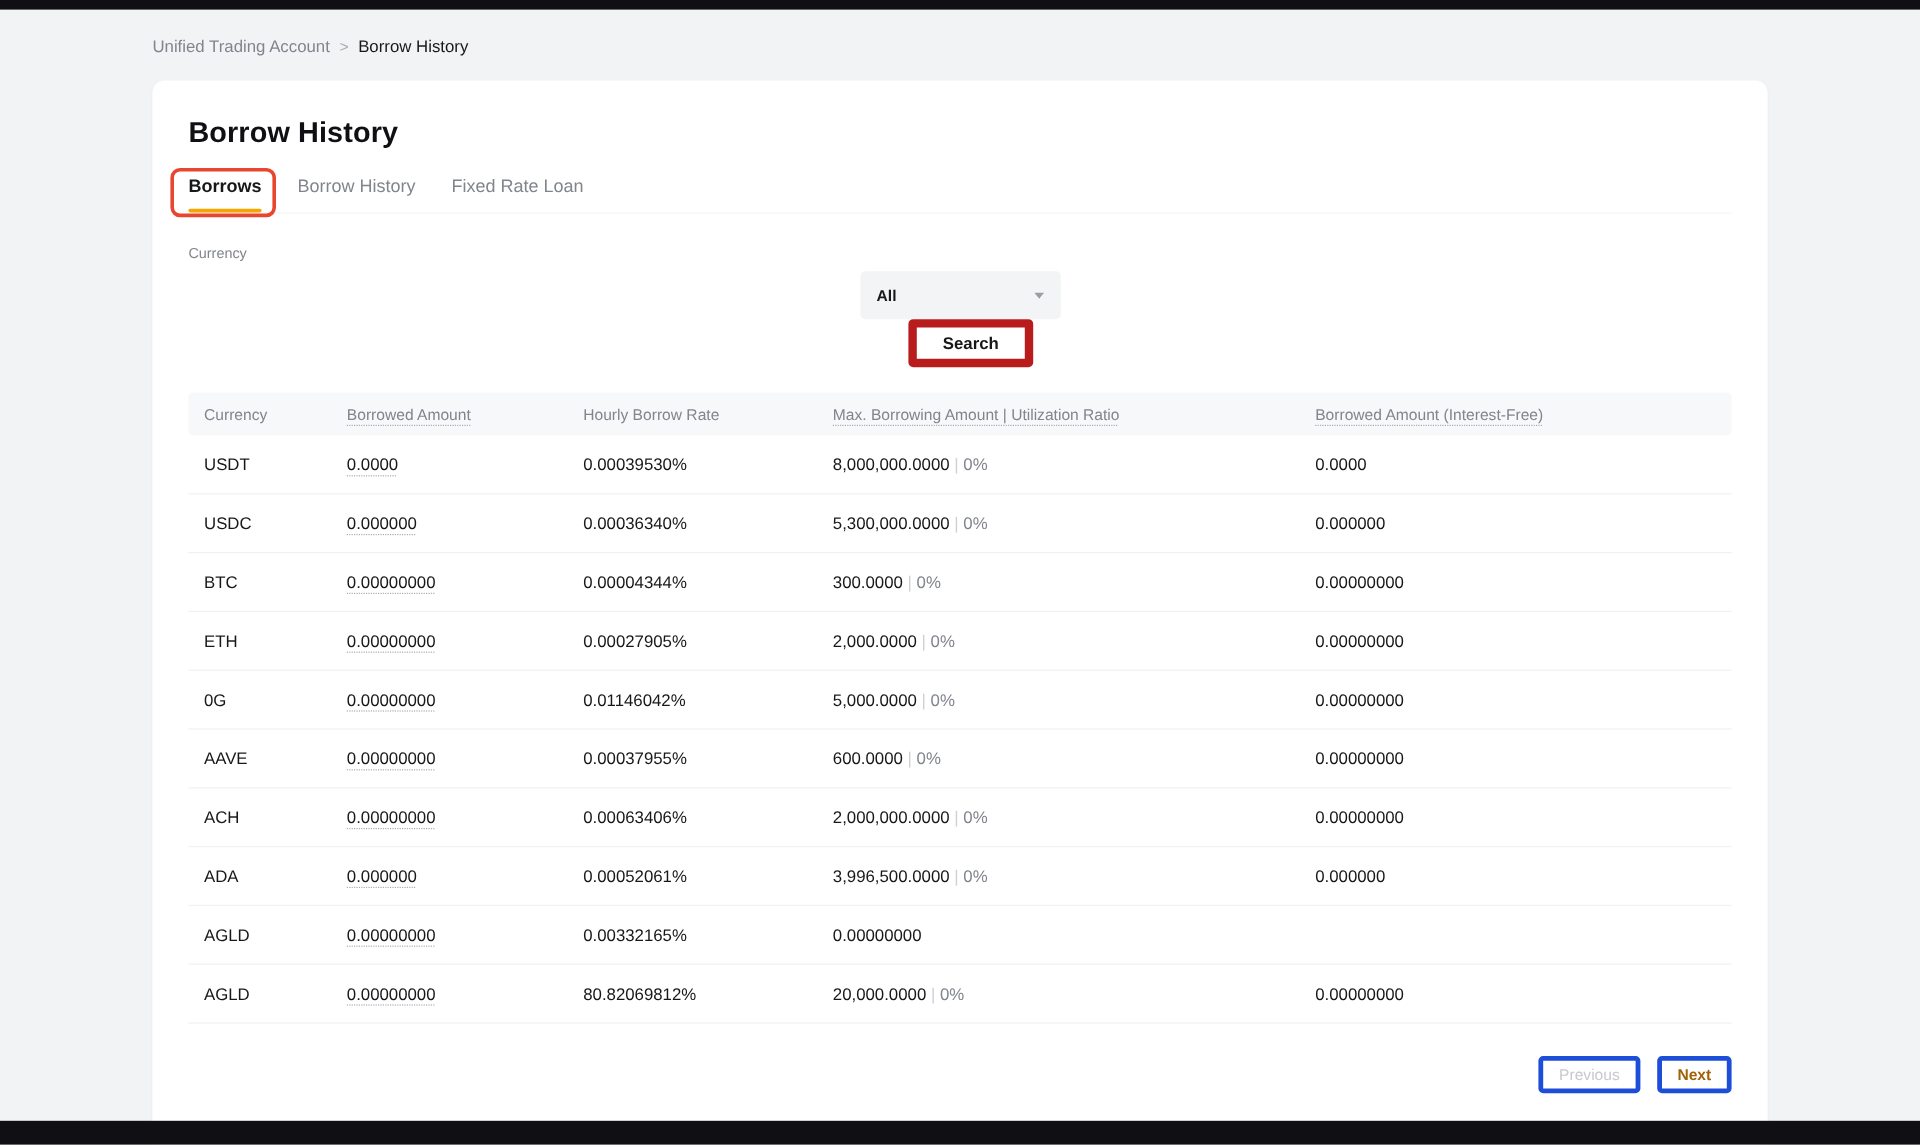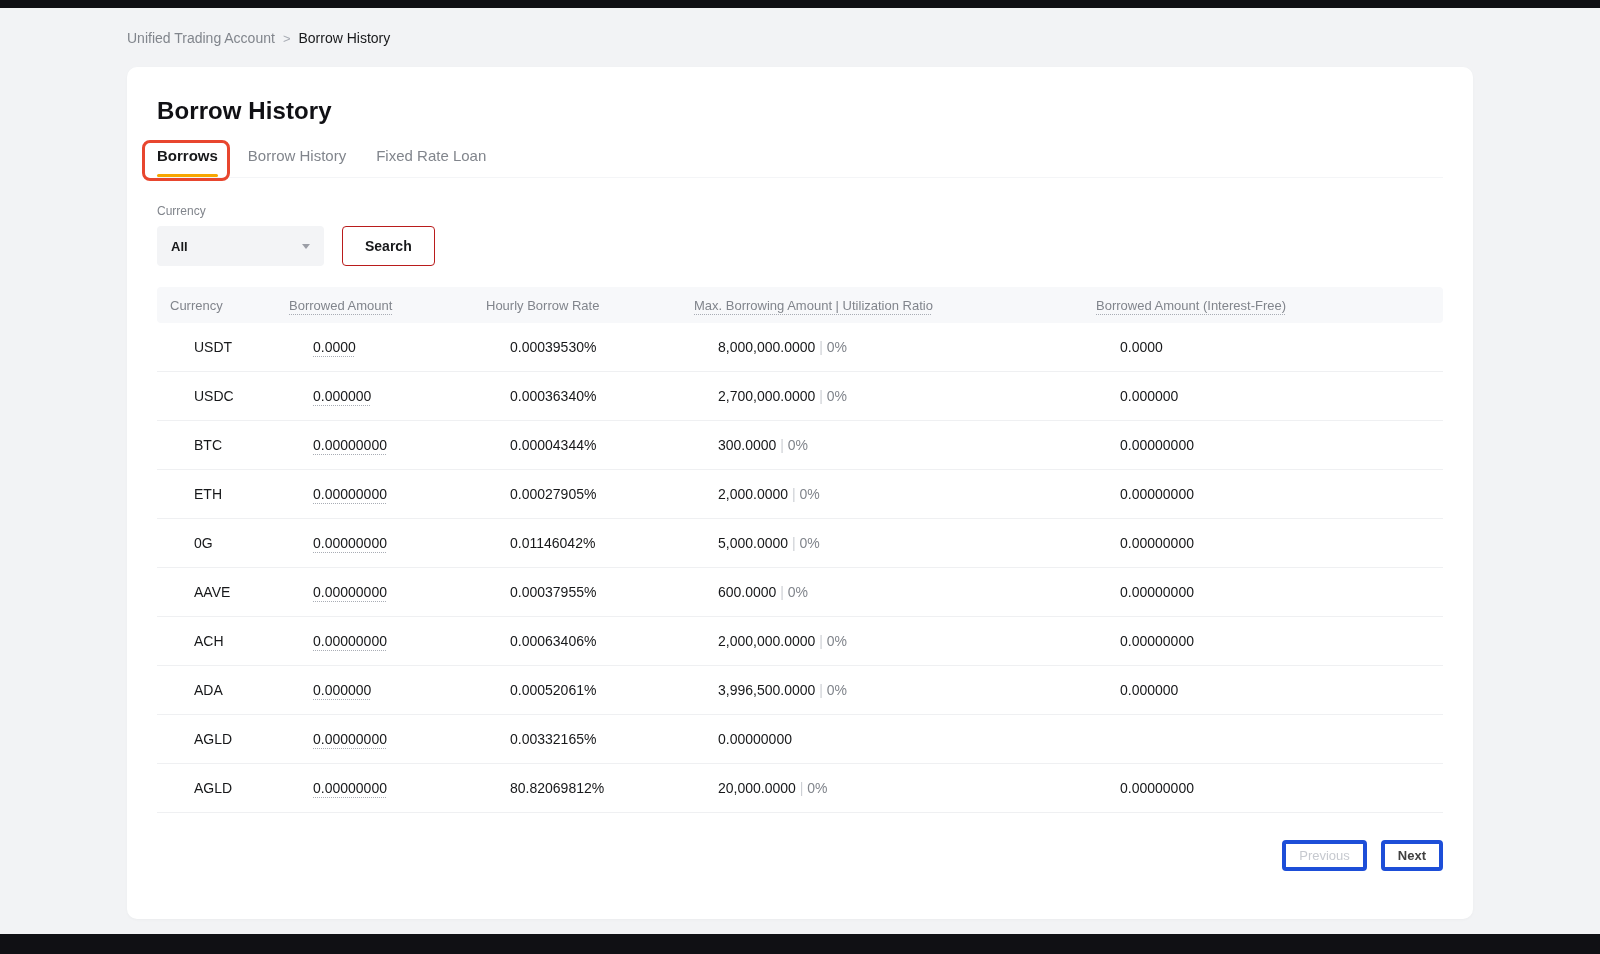--- a/index.html
+++ b/index.html
@@ -75,21 +75,21 @@
     width: 88px;
     height: 41px;
     border: 3px solid #e8462e;
     border-radius: 8px;
     pointer-events: none;
     z-index: 5;
   }
 
   
   .filter-label { margin-top: 26px; font-size: 12px; color: #81858c; }
-  .filter-row { margin-top: 8px; display: flex; align-items: center; }
+  .filter-row { margin-top: 8px; display: flex; align-items: center; flex-direction: column; }
   .select {
     width: 167px; height: 40px;
     background: #f3f4f6;
     border-radius: 4px;
     display: flex; align-items: center; justify-content: space-between;
     padding: 0 14px;
     cursor: pointer;
   }
   .select .select-value { font-size: 13px; font-weight: 600; color: #17181a; }
   .chevron {
@@ -97,21 +97,21 @@
     border-left: 4px solid transparent;
     border-right: 4px solid transparent;
     border-top: 5px solid #9b9ea6;
     display: inline-block;
   }
   .search-btn {
     margin-left: 18px;
     height: 40px;
     padding: 0 22px;
     background: #ffffff;
-    border: 1px solid #b91c1c;
+    border: 7px solid #b91c1c;
     border-radius: 4px;
     font-family: "Liberation Sans", sans-serif;
     font-size: 14px;
     font-weight: 600;
     color: #17181a;
     cursor: pointer;
   }
 
   
   .table { margin-top: 21px; }
@@ -121,21 +121,21 @@
     align-items: center;
     padding: 0 13px;
   }
   .thead {
     height: 36px;
     background: #f7f8fa;
     border-radius: 4px;
   }
   .th { font-size: 13px; color: #81858c; white-space: nowrap; }
   .trow { height: 49px; border-bottom: 1px solid #eff0f2; }
-  .td { font-size: 14px; color: #17181a; white-space: nowrap; margin-left: 24px; }
+  .td { font-size: 14px; color: #17181a; white-space: nowrap; }
   .dotted {
     text-decoration: underline;
     text-decoration-style: dotted;
     text-decoration-thickness: 1px;
     text-decoration-color: #a9adb5;
     text-underline-offset: 4px;
   }
   .pipe { color: #cdd0d5; }
   .util { color: #81858c; }
 
@@ -145,21 +145,21 @@
     height: 31px;
     padding: 0 13px;
     background: #ffffff;
     border: 4px solid #1d4ed8;
     border-radius: 4px;
     font-family: "Liberation Sans", sans-serif;
     font-size: 13px;
     cursor: pointer;
   }
   .page-btn.disabled { color: #c6c9cf; cursor: default; }
-  .page-btn.enabled { color: #404040; font-weight: 600; }
+  .page-btn.enabled { color: #a16207; font-weight: 600; }
 </style>
 </head>
 <body>
 
 <div class="topbar"></div>
 
 <div class="content">
 
   <div class="breadcrumb">
     <span class="crumb-parent">Unified Trading Account</span>
@@ -202,21 +202,21 @@
             <div class="td">USDT</div>
             <div class="td"><span class="dotted">0.0000</span></div>
             <div class="td">0.00039530%</div>
             <div class="td"><span>8,000,000.0000</span><span class="pipe"> | </span><span class="util">0%</span></div>
             <div class="td">0.0000</div>
           </div>
           <div class="trow">
             <div class="td">USDC</div>
             <div class="td"><span class="dotted">0.000000</span></div>
             <div class="td">0.00036340%</div>
-            <div class="td"><span>2,700,000.0000</span><span class="pipe"> | </span><span class="util">0%</span></div>
+            <div class="td"><span>5,300,000.0000</span><span class="pipe"> | </span><span class="util">0%</span></div>
             <div class="td">0.000000</div>
           </div>
           <div class="trow">
             <div class="td">BTC</div>
             <div class="td"><span class="dotted">0.00000000</span></div>
             <div class="td">0.00004344%</div>
             <div class="td"><span>300.0000</span><span class="pipe"> | </span><span class="util">0%</span></div>
             <div class="td">0.00000000</div>
           </div>
           <div class="trow">

